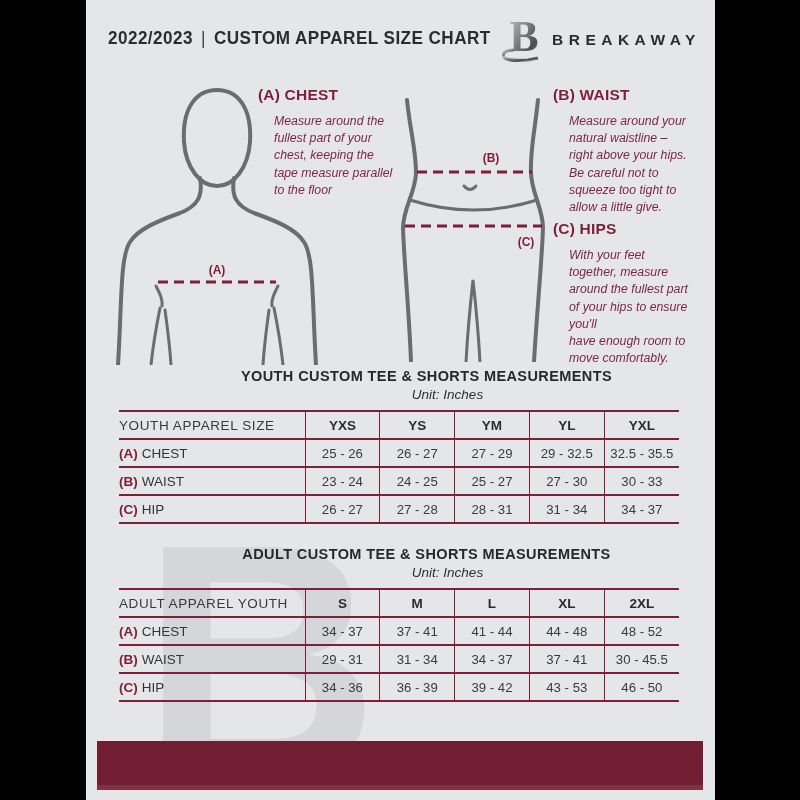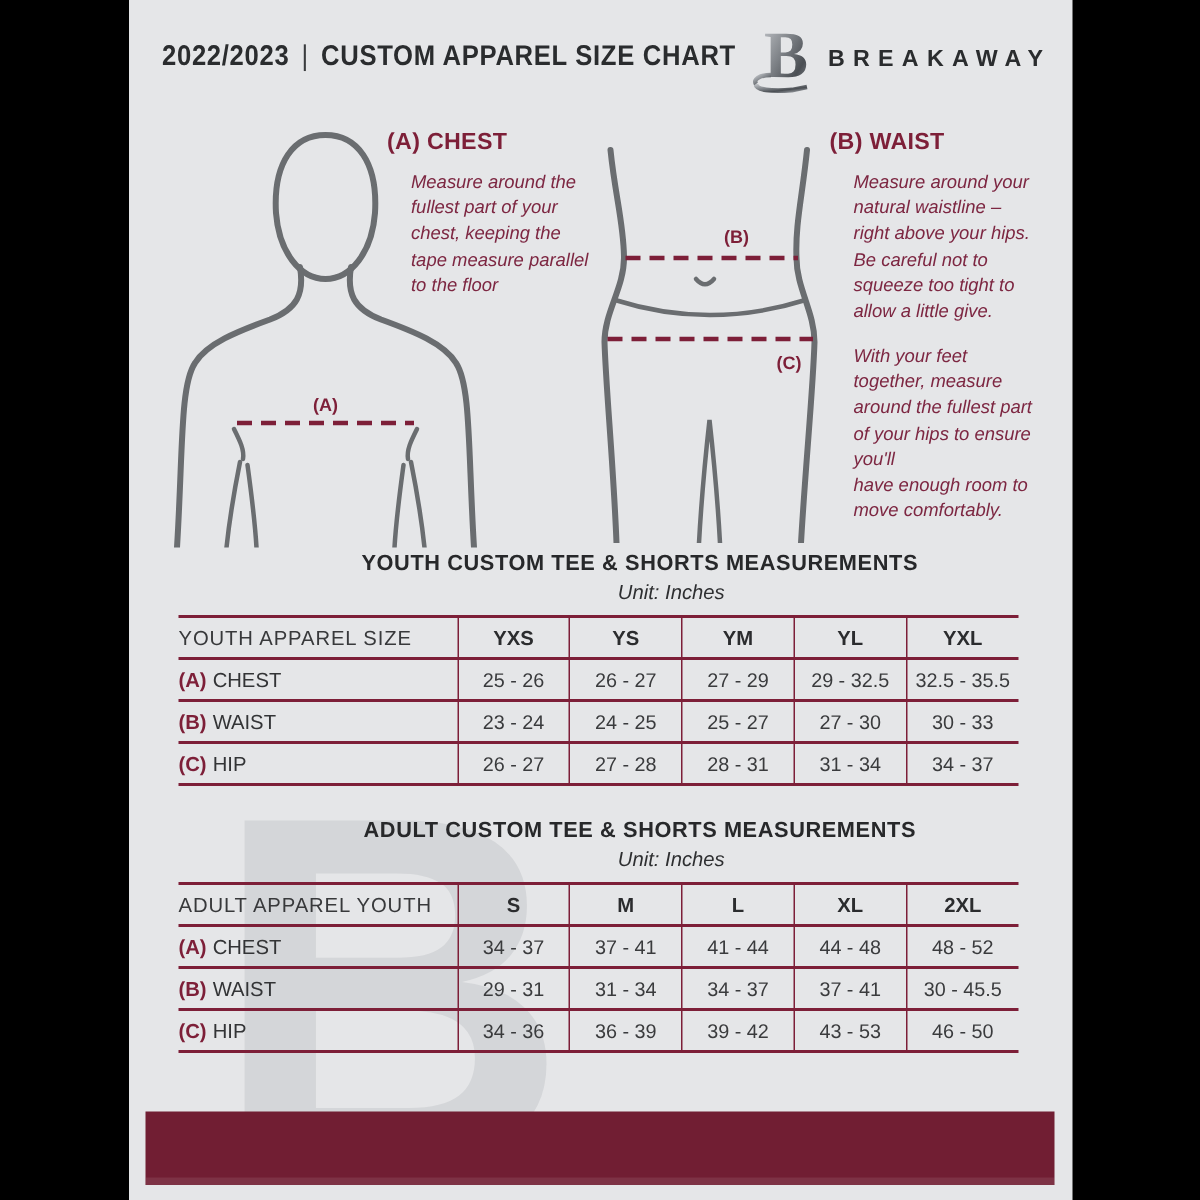--- a/index.html
+++ b/index.html
@@ -151,20 +151,21 @@
   <div class="instr instr-waist">
     <h3>(B) WAIST</h3>
     <p>Measure around your
 natural waistline –
 right above your hips.
 Be careful not to
 squeeze too tight to
 allow a little give.</p>
   </div>
   <div class="instr instr-hips">
+    <h3>(C) HIPS</h3>
     <p>With your feet
 together, measure
 around the fullest part
 of your hips to ensure
 you'll
 have enough room to
 move comfortably.</p>
   </div>
 
   <div class="sec-title youth-title">YOUTH CUSTOM TEE &amp; SHORTS MEASUREMENTS</div>

